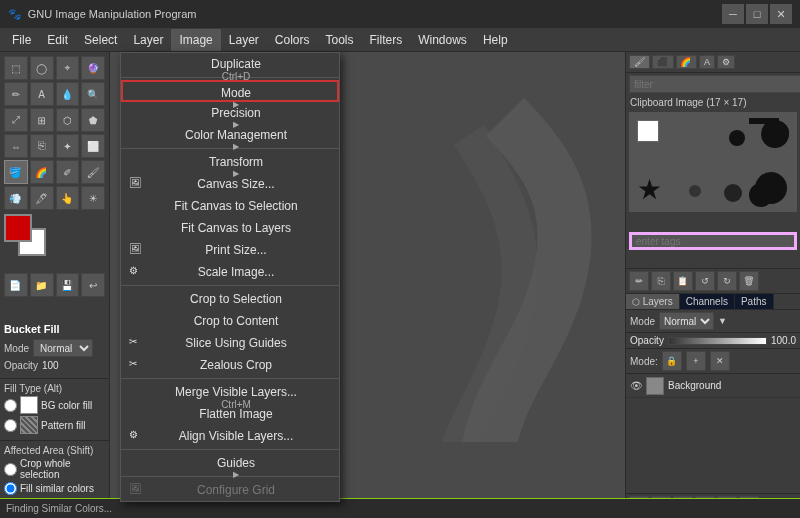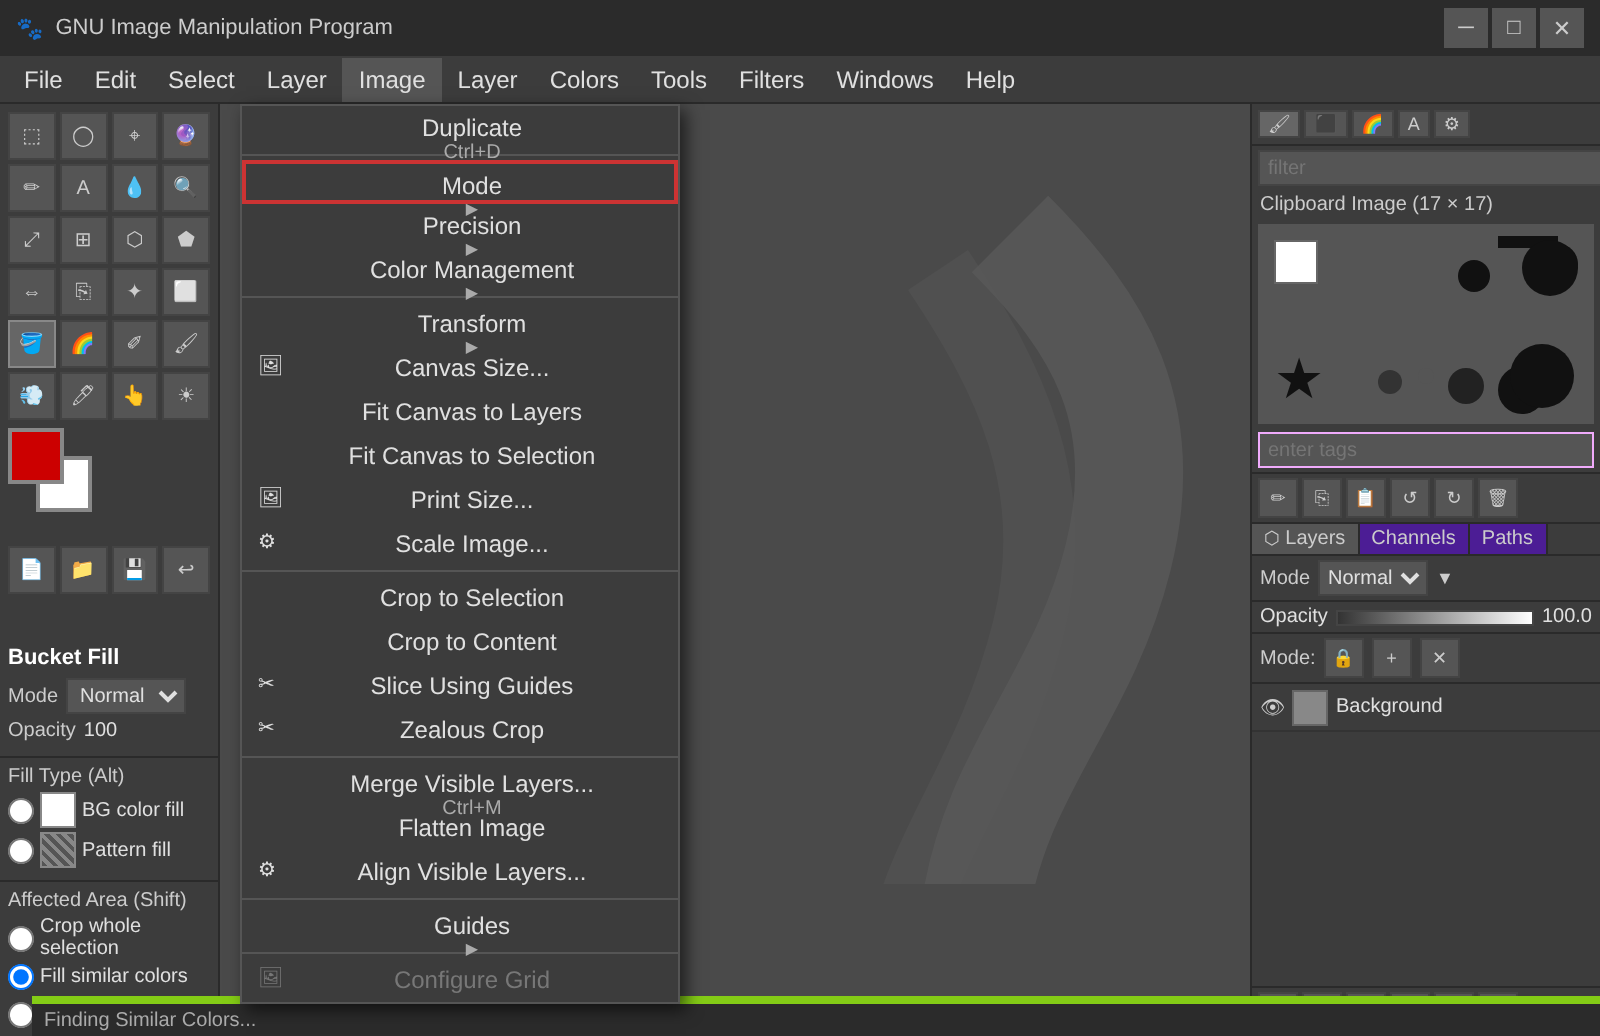--- a/index.html
+++ b/index.html
@@ -227,26 +227,26 @@
     #brush-preview {
       background: #555;
       margin: 2px 3px;
       height: 100px;
       overflow: hidden;
       position: relative;
     }
     #tags-input {
       width: calc(100% - 6px);
       background: #555;
-      border: 1px solid #f0abfc;
+      border: 3px solid #f0abfc;
       color: #888;
       font-size: 10px;
       height: 18px;
       padding: 0 4px;
-      margin: 2px 3px;
+      margin: 18px 3px;
     }
     .spacing-row {
       display: flex;
       align-items: center;
       padding: 2px 4px;
       gap: 4px;
       font-size: 10px;
     }
     .spacing-label { flex: 1; color: #ccc; }
     .spacing-val { color: #e0e0e0; }
@@ -274,21 +274,21 @@
     #layer-tabs {
       display: flex;
       border-bottom: 1px solid #2a2a2a;
     }
     .layer-tab {
       padding: 2px 6px;
       font-size: 10px;
       color: #ccc;
       cursor: pointer;
       border-right: 1px solid #2a2a2a;
-      background: #4c1d95;
+      background: #0f172a;
     }
     .layer-tab.active { background: #555; }
     .layer-tab-icon {
       font-size: 9px;
     }
 
     #layer-options {
       display: flex;
       align-items: center;
       gap: 4px;
@@ -406,30 +406,30 @@
     }
     .dropdown-item.disabled {
       color: #777;
       cursor: default;
     }
 
     
     #status-bar {
       position: absolute;
       bottom: 0;
-      left: 16px;
+      left: 0;
       right: 0;
       height: 20px;
       background: #2b2b2b;
       display: flex;
       align-items: center;
       padding: 0 6px;
       font-size: 10px;
       color: #aaa;
-      border-top: 4px solid #84cc16;
+      border-top: 1px solid #84cc16;
     }
 
     
     ::-webkit-scrollbar { width: 6px; }
     ::-webkit-scrollbar-track { background: #333; }
     ::-webkit-scrollbar-thumb { background: #666; }
   </style>
 </head>
 <body>
 
@@ -681,24 +681,24 @@
   </div>
   <div class="dropdown-separator"></div>
   <div class="dropdown-item has-sub">
     <span>Transform</span>
   </div>
   <div class="dropdown-item" style="padding-left:28px;">
     <span style="position:absolute;left:8px;font-size:10px;">🖼</span>
     <span>Canvas Size...</span>
   </div>
   <div class="dropdown-item">
+    <span>Fit Canvas to Selection</span>
+  </div>
+  <div class="dropdown-item">
     <span>Fit Canvas to Layers</span>
-  </div>
-  <div class="dropdown-item">
-    <span>Fit Canvas to Selection</span>
   </div>
   <div class="dropdown-item" style="padding-left:28px;">
     <span style="position:absolute;left:8px;font-size:10px;">🖼</span>
     <span>Print Size...</span>
   </div>
   <div class="dropdown-item" style="padding-left:28px;">
     <span style="position:absolute;left:8px;font-size:10px;">⚙</span>
     <span>Scale Image...</span>
   </div>
   <div class="dropdown-separator"></div>

